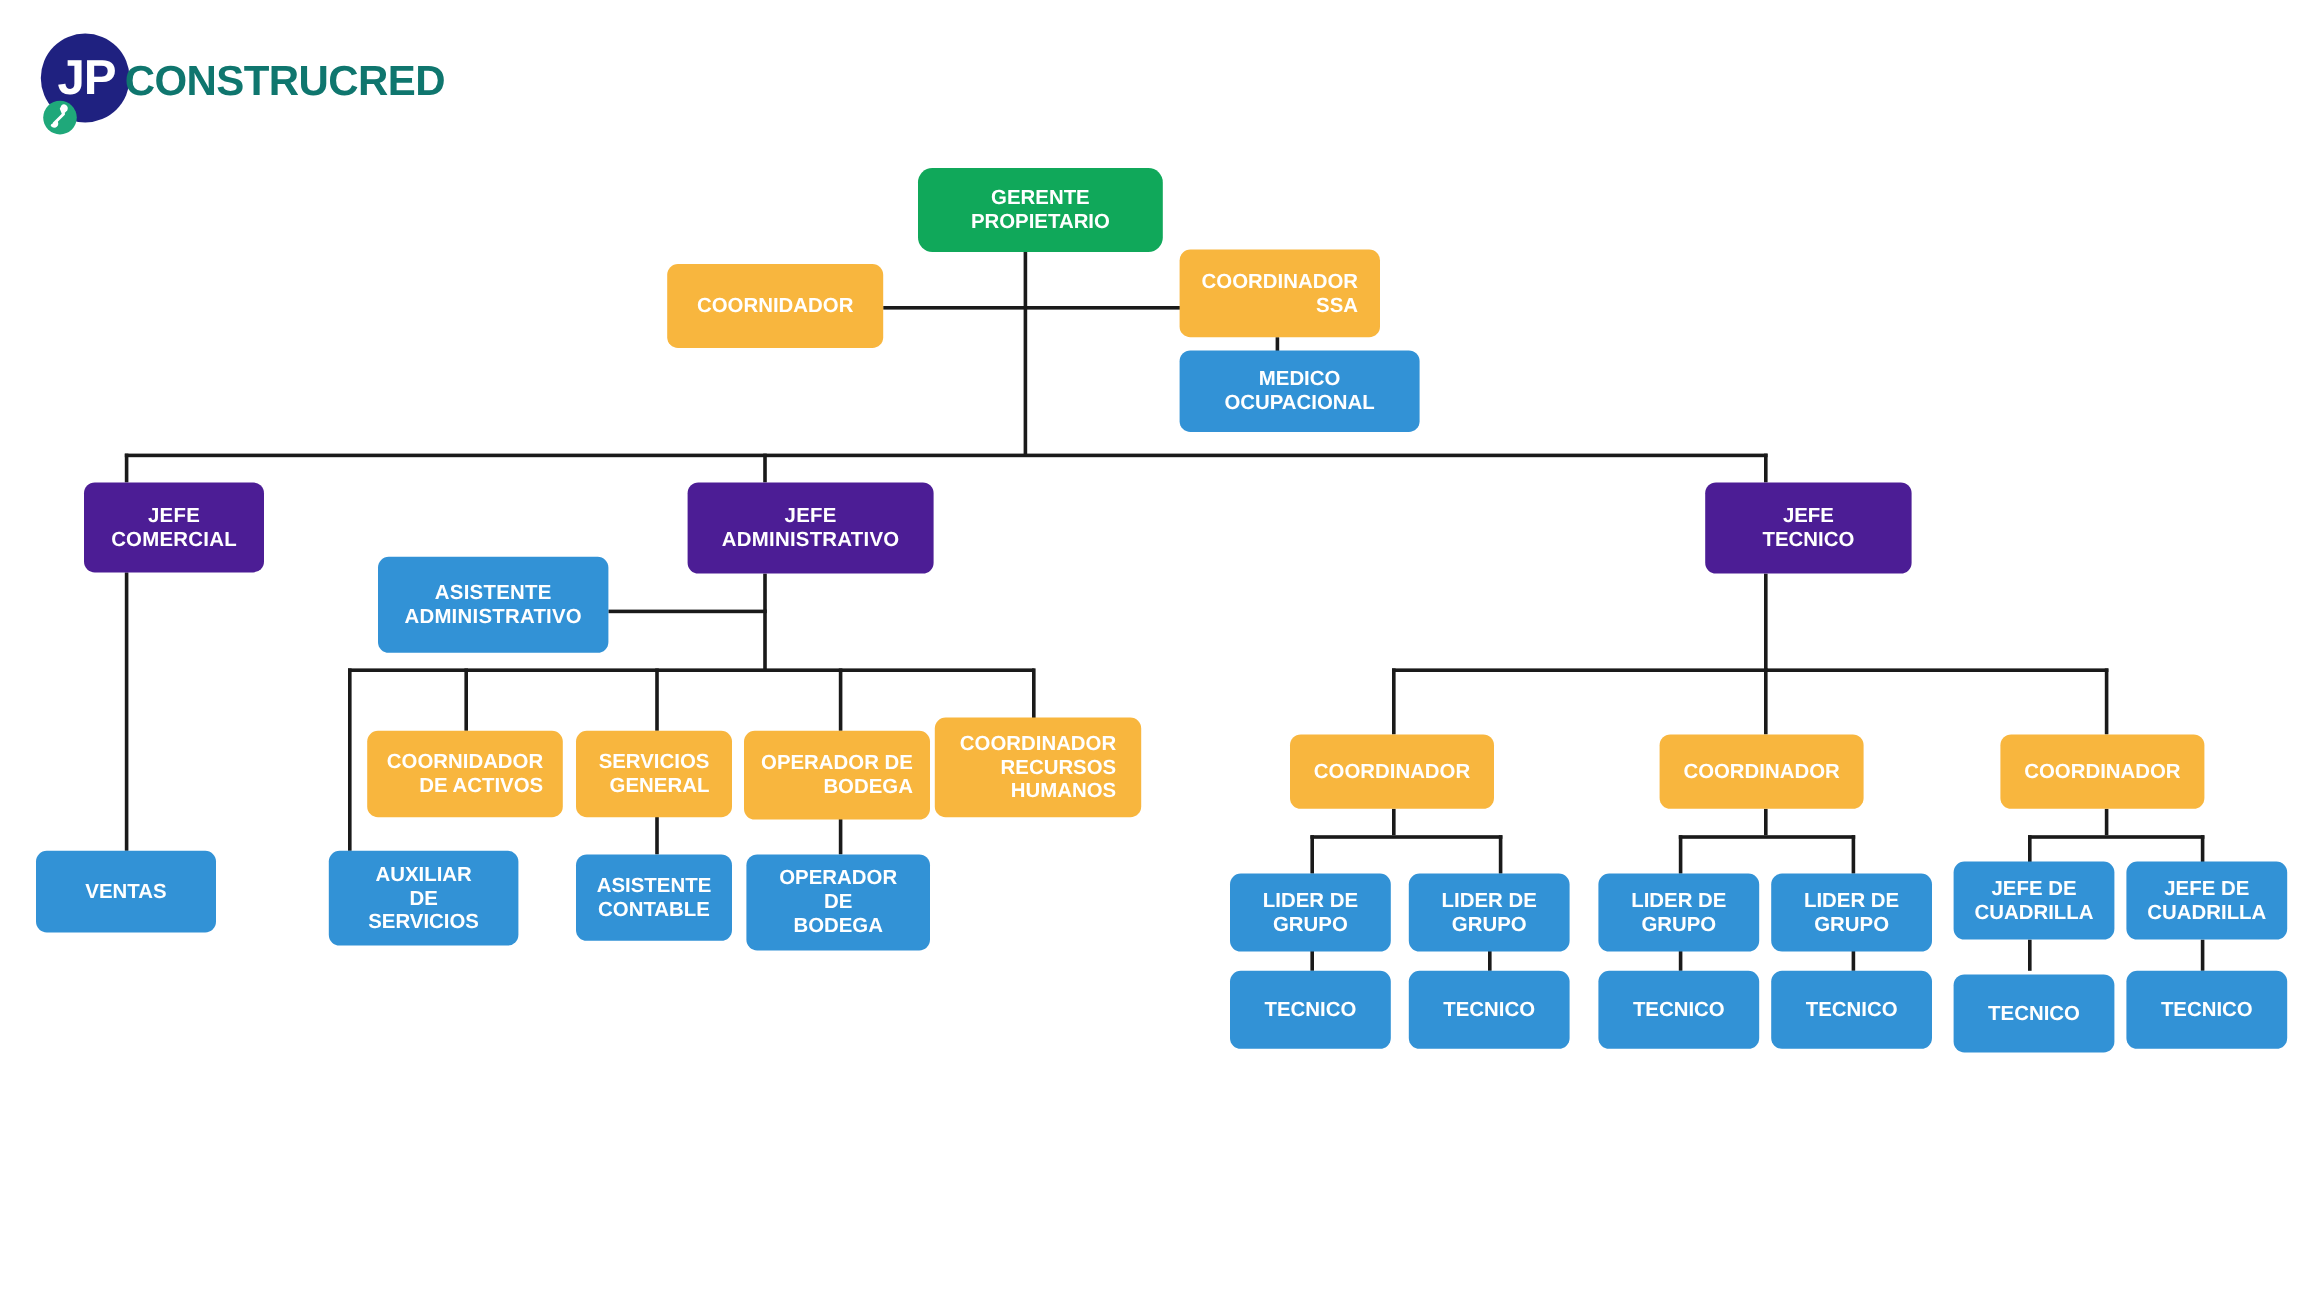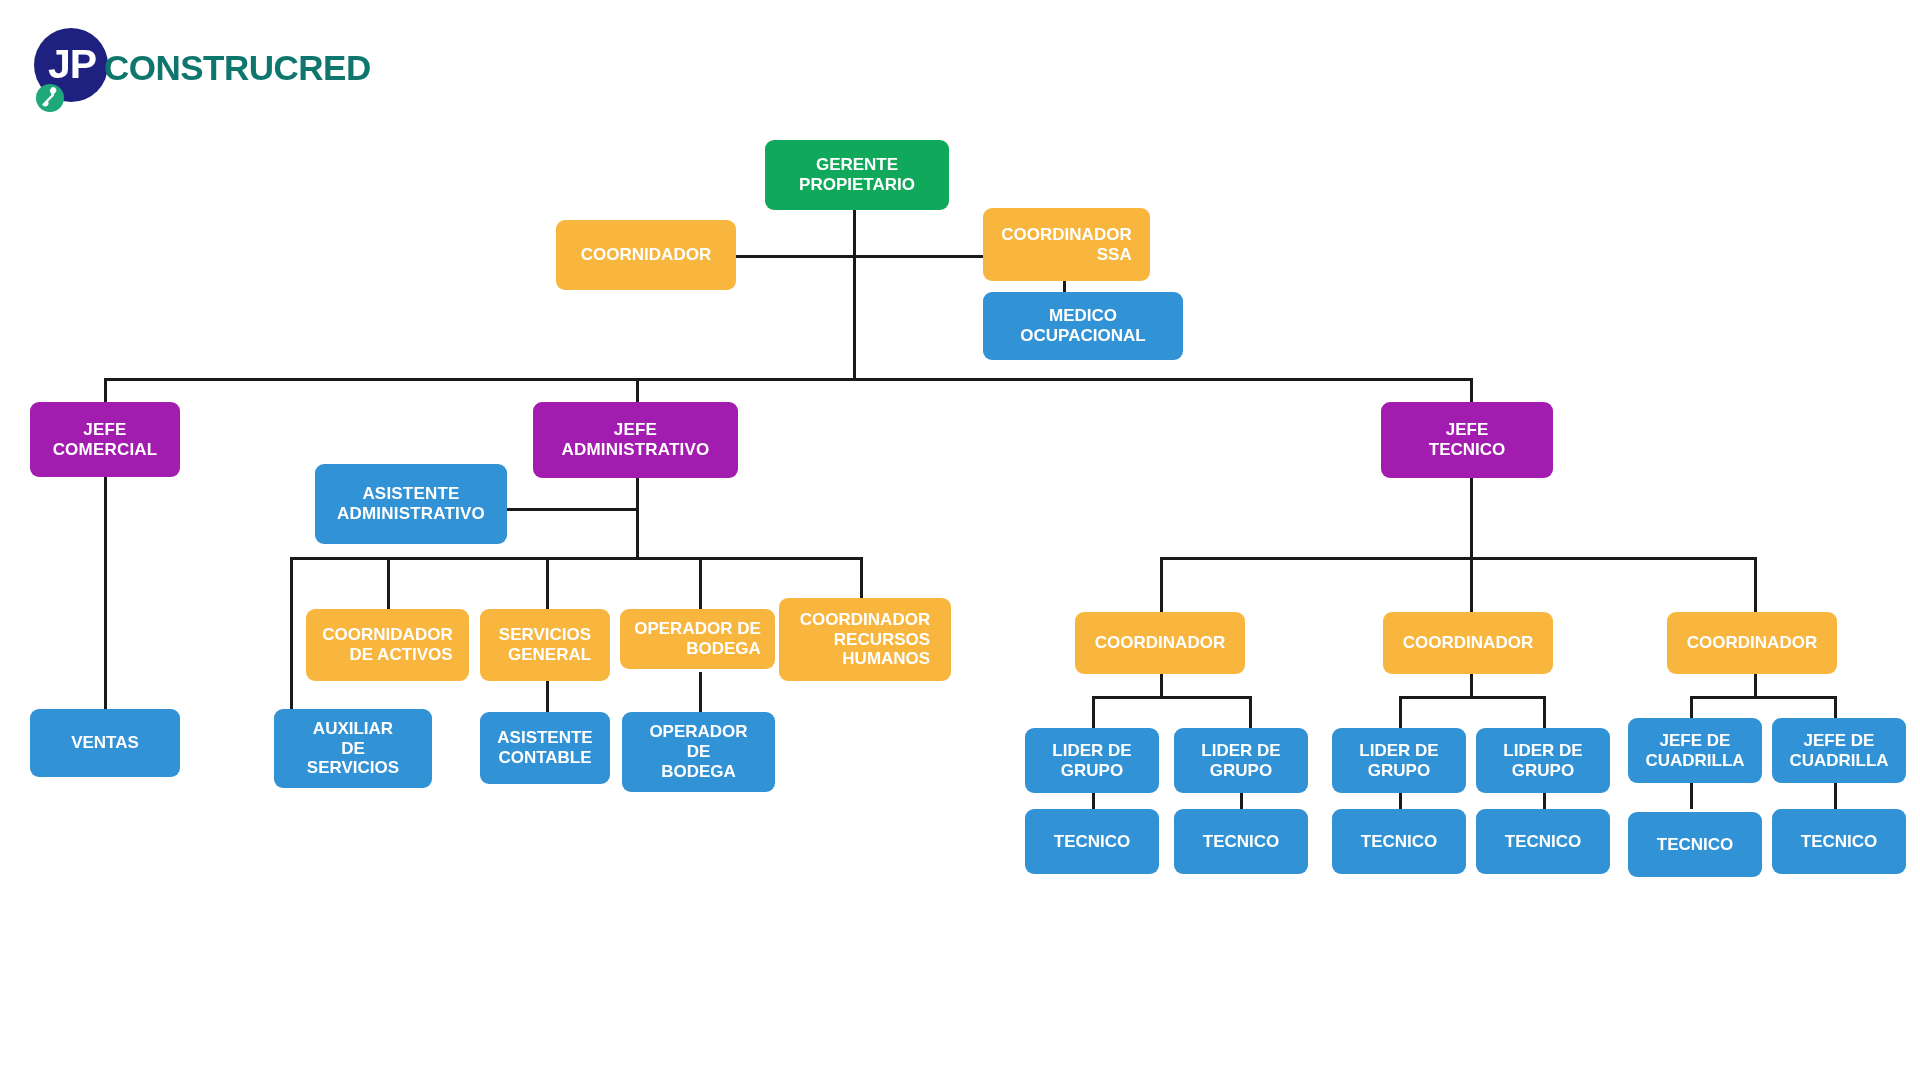--- a/index.html
+++ b/index.html
@@ -88,21 +88,21 @@
     justify-content: center;
     text-align: center;
     font-weight: bold;
     line-height: 1.16;
     padding: 2px 6px;
     white-space: pre-line;
     z-index: 5;
   }
   .green  { background: #10A85A; }
   .orange { background: #F8B63E; text-align: right; }
-  .pink   { background: #a21caf; }
+  .pink   { background: #4c1d95; margin-left: 40px; }
   .blue   { background: #3292D6; }
   .f17 { font-size: 17px; }
   .cond {
     font-stretch: condensed;
     letter-spacing: 0.2px;
   }
 </style>
 </head>
 <body>
 
@@ -172,21 +172,21 @@
   <div class="ln v" style="left:1690px; top:696px; height:32px;"></div>
   <div class="ln v" style="left:1834px; top:696px; height:32px;"></div>
 
   <div class="ln v" style="left:1092px; top:783px; height:26px;"></div>
   <div class="ln v" style="left:1240px; top:783px; height:26px;"></div>
   <div class="ln v" style="left:1399px; top:783px; height:26px;"></div>
   <div class="ln v" style="left:1543px; top:783px; height:26px;"></div>
   <div class="ln v" style="left:1690px; top:783px; height:26px;"></div>
   <div class="ln v" style="left:1834px; top:783px; height:26px;"></div>
 
-  <div class="node green f17" style="left:765px; top:140px; width:184px; height:70px;">GERENTE
+  <div class="node green f17" style="left:765px; top:140px; width:204px; height:70px;border-radius:12px;">GERENTE
 PROPIETARIO</div>
 
   <div class="node orange f17" style="left:556px; top:220px; width:180px; height:70px;">COORNIDADOR</div>
 
   <div class="node orange f17" style="left:983px; top:208px; width:167px; height:73px;">COORDINADOR
 SSA</div>
 
   <div class="node blue f17" style="left:983px; top:292px; width:200px; height:68px;">MEDICO
 OCUPACIONAL</div>
 
@@ -203,21 +203,21 @@
 ADMINISTRATIVO</div>
 
   <div class="node orange f17" style="left:306px; top:609px; width:163px; height:72px;">COORNIDADOR
 DE ACTIVOS</div>
 
   <div class="node blue f17" style="left:30px; top:709px; width:150px; height:68px;">VENTAS</div>
 
   <div class="node orange f17" style="left:480px; top:609px; width:130px; height:72px;">SERVICIOS
 GENERAL</div>
 
-  <div class="node orange f17" style="left:620px; top:609px; width:155px; height:60px;">OPERADOR DE
+  <div class="node orange f17" style="left:620px; top:609px; width:155px; height:74px;">OPERADOR DE
 BODEGA</div>
 
   <div class="node orange f17" style="left:779px; top:598px; width:172px; height:83px;">COORDINADOR
 RECURSOS
 HUMANOS</div>
 
   <div class="node blue f17" style="left:274px; top:709px; width:158px; height:79px;">AUXILIAR
 DE
 SERVICIOS</div>
 

